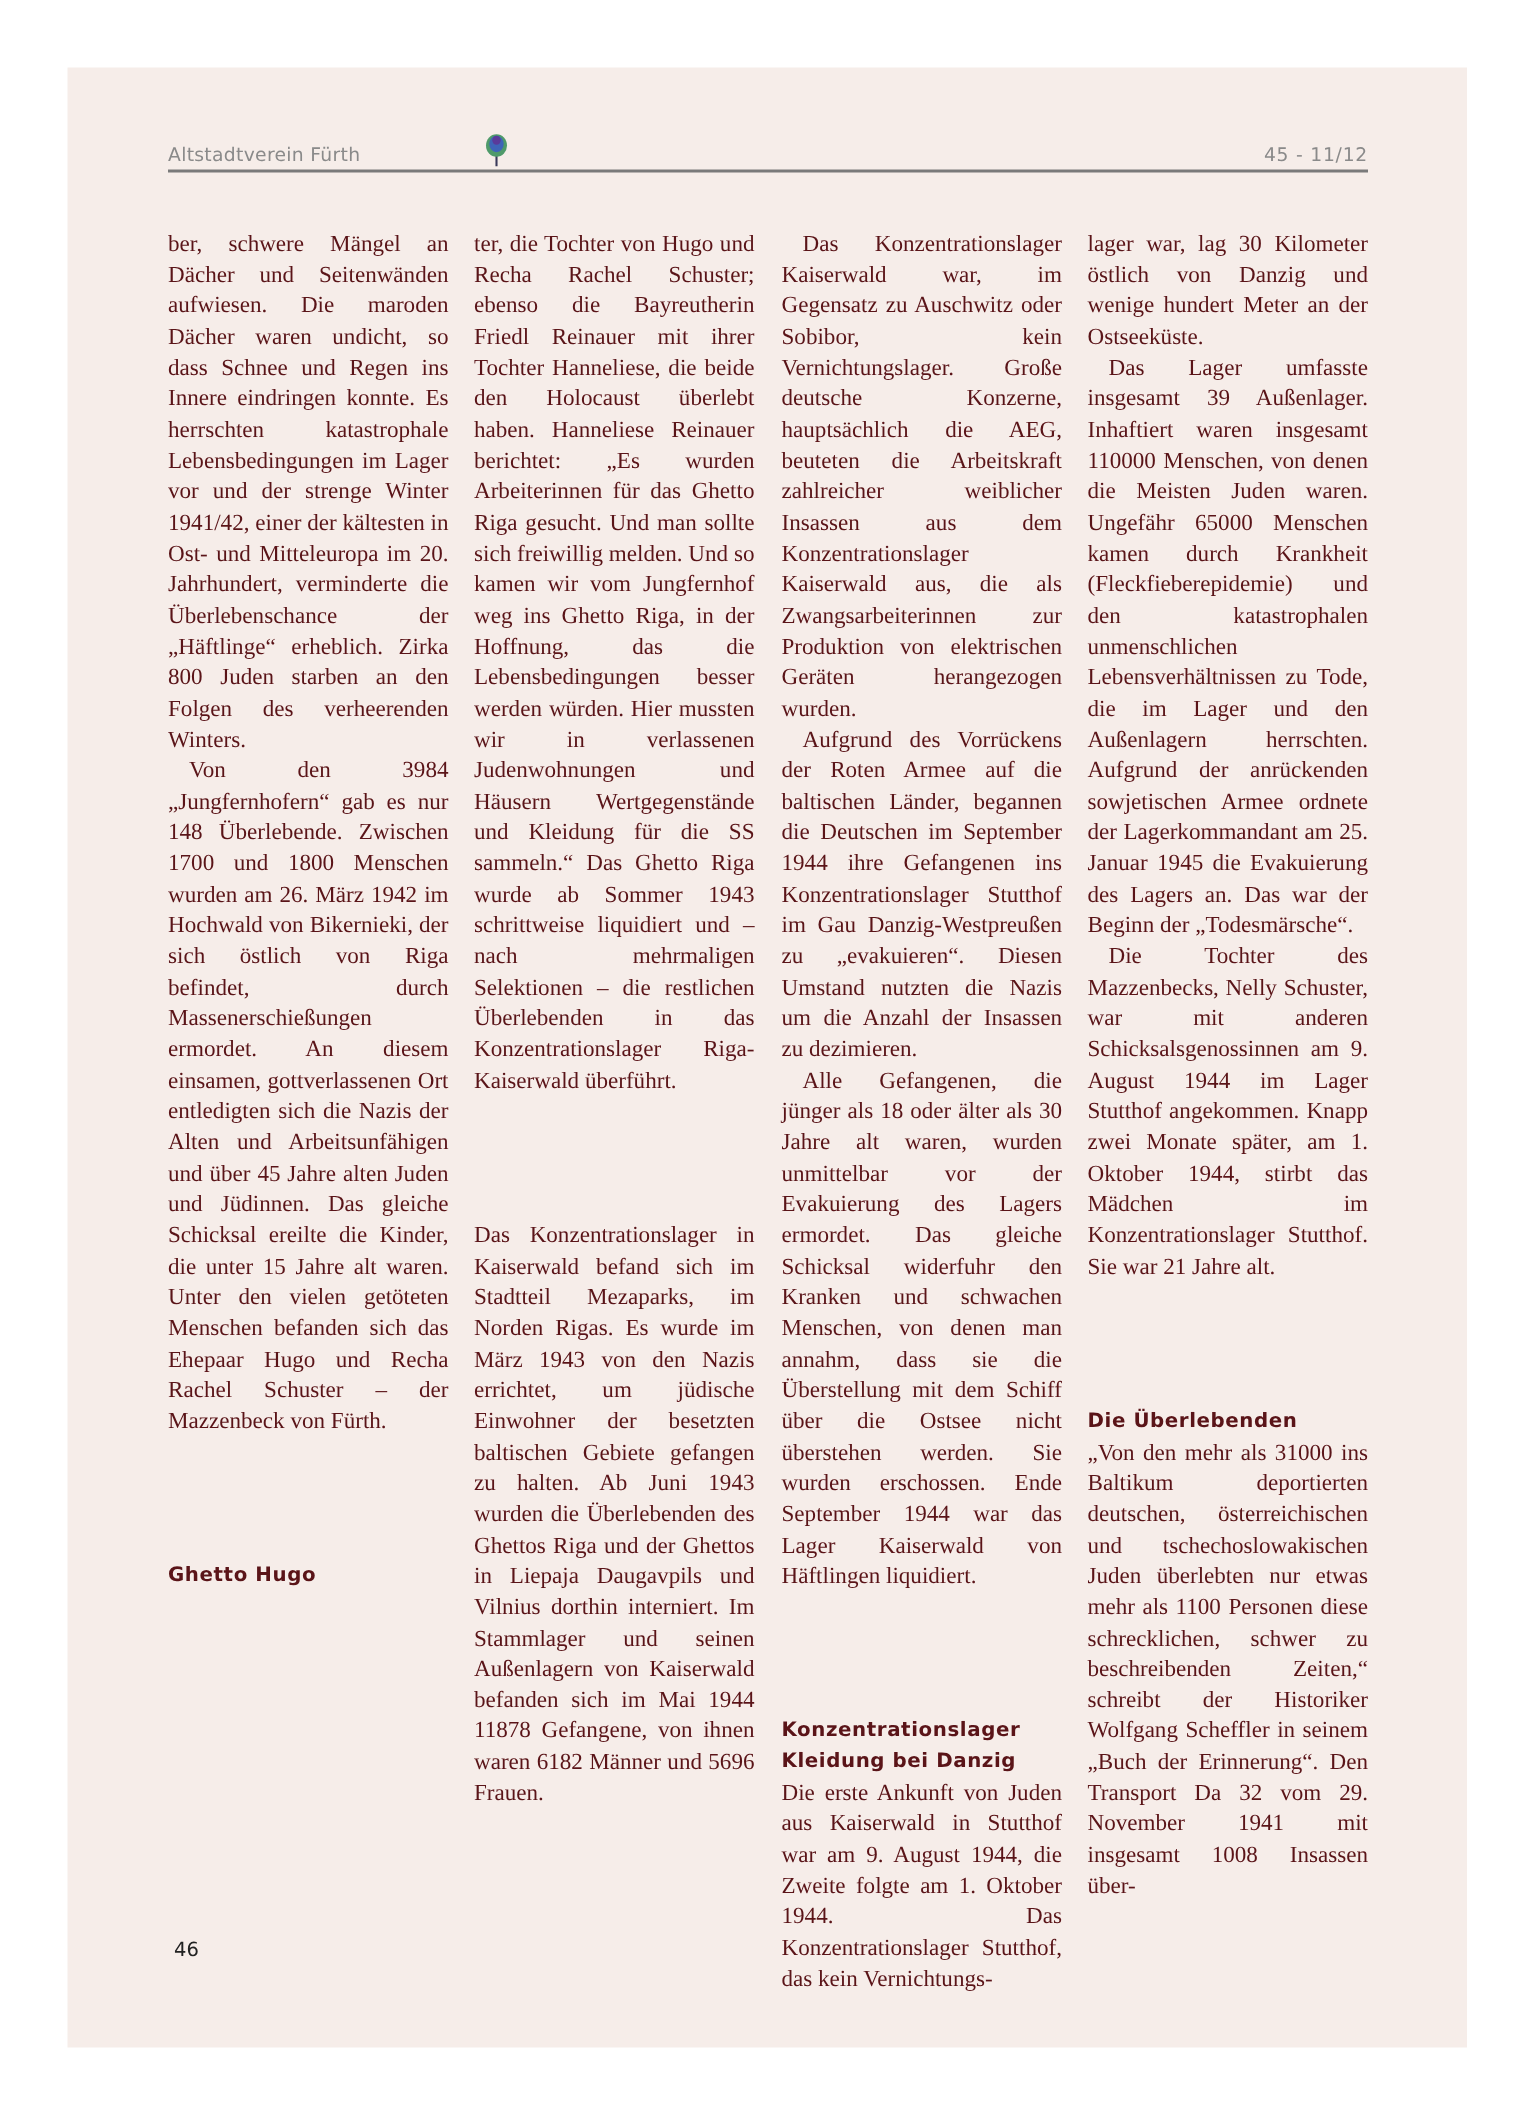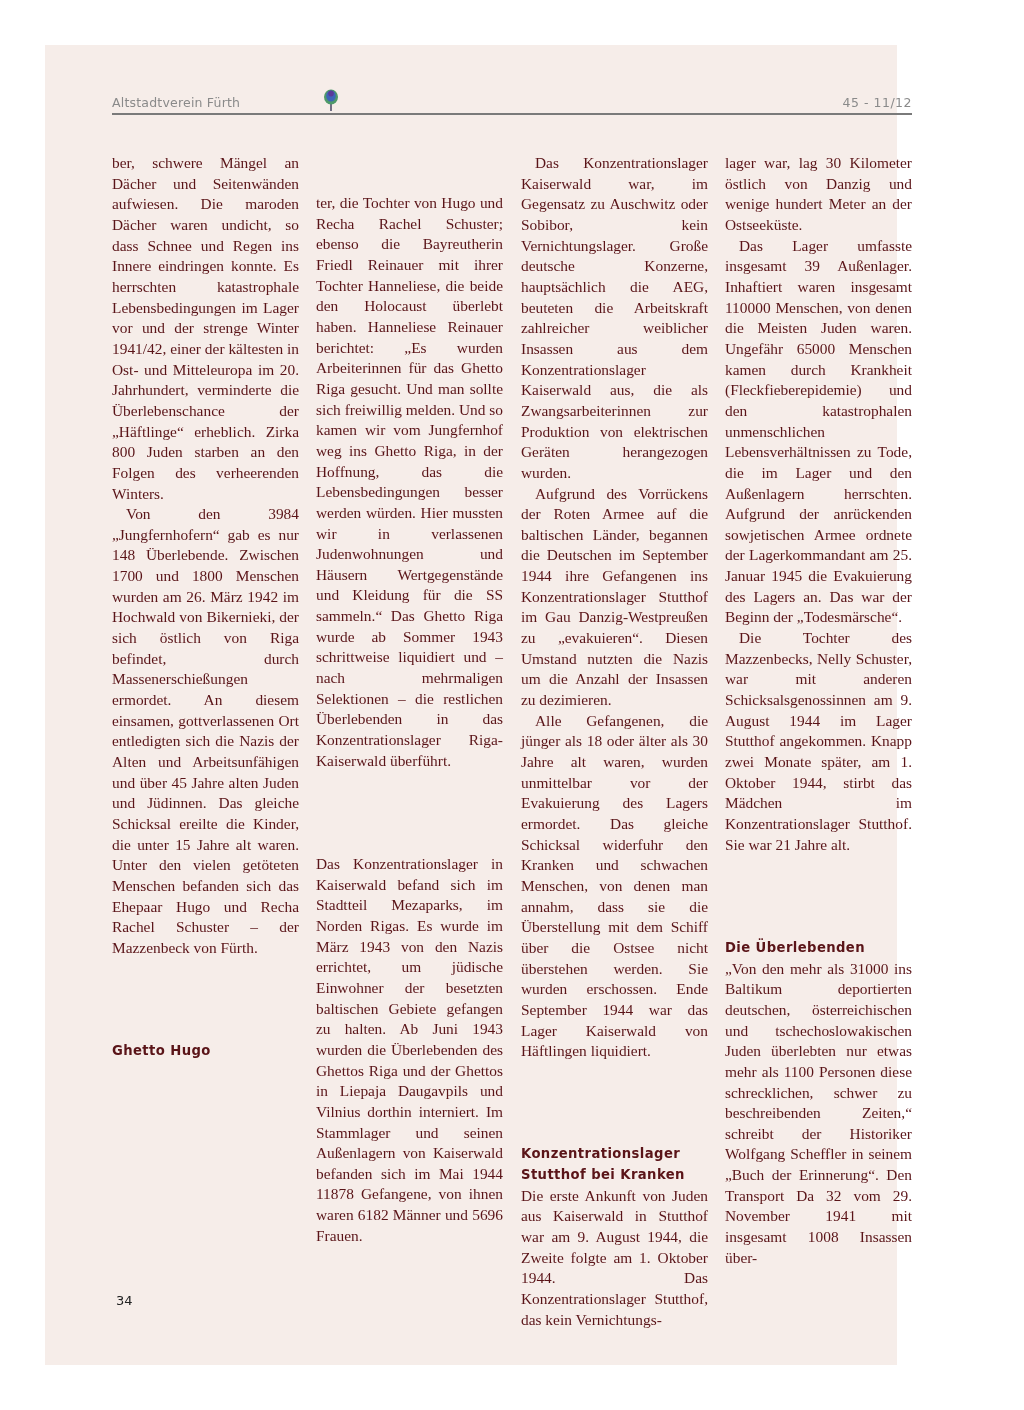--- a/index.html
+++ b/index.html
@@ -1,18 +1,18 @@
 <!DOCTYPE html>
 <html><head>
 <meta charset="utf-8">
 <style>
   html, body { margin:0; padding:0; background:#ffffff; }
   body { width:1024px; height:1410px; position:relative; overflow:hidden; }
   .page {
-    position:absolute; left:45px; top:45px; width:852px; height:1320px;
+    position:absolute; left:45px; top:45px; width:933px; height:1320px;
     background:#f6ede9;
   }
   .header {
     position:absolute; left:67px; top:50px; width:800px; height:18px;
     border-bottom:2px solid #7a7a7a;
   }
   .header .left {
     position:absolute; left:0; top:0;
     font-family:"DejaVu Sans", sans-serif; font-size:12.5px; color:#8a8a8a; letter-spacing:0.2px;
   }
@@ -31,21 +31,21 @@
   }
   .col p { margin:0; }
   .col p.indent { text-indent:14px; }
   .col h3 {
     margin:0; font-family:"DejaVu Sans", sans-serif; font-weight:bold;
     font-size:13.2px; line-height:20.65px; color:#5a1418; letter-spacing:0.4px; text-align:left;
   }
   .col .gap { height:41.3px; }
   .col .gap2 { height:41.3px; }
   #c1 { left:67px; }
-  #c2 { left:271px;margin-top:40px; }
+  #c2 { left:271px; }
   #c3 { left:476px; }
   #c4 { left:680px; }
   .pagenum {
     position:absolute; left:71px; top:1248px;
     font-family:"DejaVu Sans", sans-serif; font-size:13px; color:#222;
   }
 </style>
 </head>
 <body>
 
@@ -77,28 +77,28 @@
     <div class="gap2"></div>
     <p>Das Konzentrationslager in Kaiserwald befand sich im Stadtteil Mezaparks, im Norden Rigas. Es wurde im März 1943 von den Nazis errichtet, um jüdische Einwohner der besetzten baltischen Gebiete gefangen zu halten. Ab Juni 1943 wurden die Überlebenden des Ghettos Riga und der Ghettos in Liepaja Daugavpils und Vilnius dorthin interniert. Im Stammlager und seinen Außenlagern von Kaiserwald befanden sich im Mai 1944 11878 Gefangene, von ihnen waren 6182 Männer und 5696 Frauen.</p>
   </div>
 
   <div class="col" id="c3">
     <p class="indent">Das Konzentrationslager Kaiserwald war, im Gegensatz zu Auschwitz oder Sobibor, kein Vernichtungslager. Große deutsche Konzerne, hauptsächlich die AEG, beuteten die Arbeitskraft zahlreicher weiblicher Insassen aus dem Konzentrationslager Kaiserwald aus, die als Zwangsarbeiterinnen zur Produktion von elektrischen Geräten herangezogen wurden.</p>
     <p class="indent">Aufgrund des Vorrückens der Roten Armee auf die baltischen Länder, begannen die Deutschen im September 1944 ihre Gefangenen ins Konzentrationslager Stutthof im Gau Danzig-Westpreußen zu „evakuieren“. Diesen Umstand nutzten die Nazis um die Anzahl der Insassen zu dezimieren.</p>
     <p class="indent">Alle Gefangenen, die jünger als 18 oder älter als 30 Jahre alt waren, wurden unmittelbar vor der Evakuierung des Lagers ermordet. Das gleiche Schicksal widerfuhr den Kranken und schwachen Menschen, von denen man annahm, dass sie die Überstellung mit dem Schiff über die Ostsee nicht überstehen werden. Sie wurden erschossen. Ende September 1944 war das Lager Kaiserwald von Häftlingen liquidiert.</p>
     <div class="gap"></div>
     <div class="gap2"></div>
-    <h3>Konzentrationslager Stutthof bei Kranken</h3>
+    <h3>Konzentrationslager Kleidung bei Danzig</h3>
     <p>Die erste Ankunft von Juden aus Kaiserwald in Stutthof war am 9. August 1944, die Zweite folgte am 1. Oktober 1944. Das Konzentrationslager Stutthof, das kein Vernichtungs-</p>
   </div>
 
   <div class="col" id="c4">
     <p>lager war, lag 30 Kilometer östlich von Danzig und wenige hundert Meter an der Ostseeküste.</p>
     <p class="indent">Das Lager umfasste insgesamt 39 Außenlager. Inhaftiert waren insgesamt 110000 Menschen, von denen die Meisten Juden waren. Ungefähr 65000 Menschen kamen durch Krankheit (Fleckfieberepidemie) und den katastrophalen unmenschlichen Lebensverhältnissen zu Tode, die im Lager und den Außenlagern herrschten. Aufgrund der anrückenden sowjetischen Armee ordnete der Lagerkommandant am 25. Januar 1945 die Evakuierung des Lagers an. Das war der Beginn der „Todesmärsche“.</p>
     <p class="indent">Die Tochter des Mazzenbecks, Nelly Schuster, war mit anderen Schicksalsgenossinnen am 9. August 1944 im Lager Stutthof angekommen. Knapp zwei Monate später, am 1. Oktober 1944, stirbt das Mädchen im Konzentrationslager Stutthof. Sie war 21 Jahre alt.</p>
     <div class="gap"></div>
     <div class="gap2"></div>
     <h3>Die Überlebenden</h3>
     <p>„Von den mehr als 31000 ins Baltikum deportierten deutschen, österreichischen und tschechoslowakischen Juden überlebten nur etwas mehr als 1100 Personen diese schrecklichen, schwer zu beschreibenden Zeiten,“ schreibt der Historiker Wolfgang Scheffler in seinem „Buch der Erinnerung“. Den Transport Da 32 vom 29. November 1941 mit insgesamt 1008 Insassen über-</p>
   </div>
 
-  <div class="pagenum">34</div>
+  <div class="pagenum">46</div>
 </div>
 
 </body></html>

